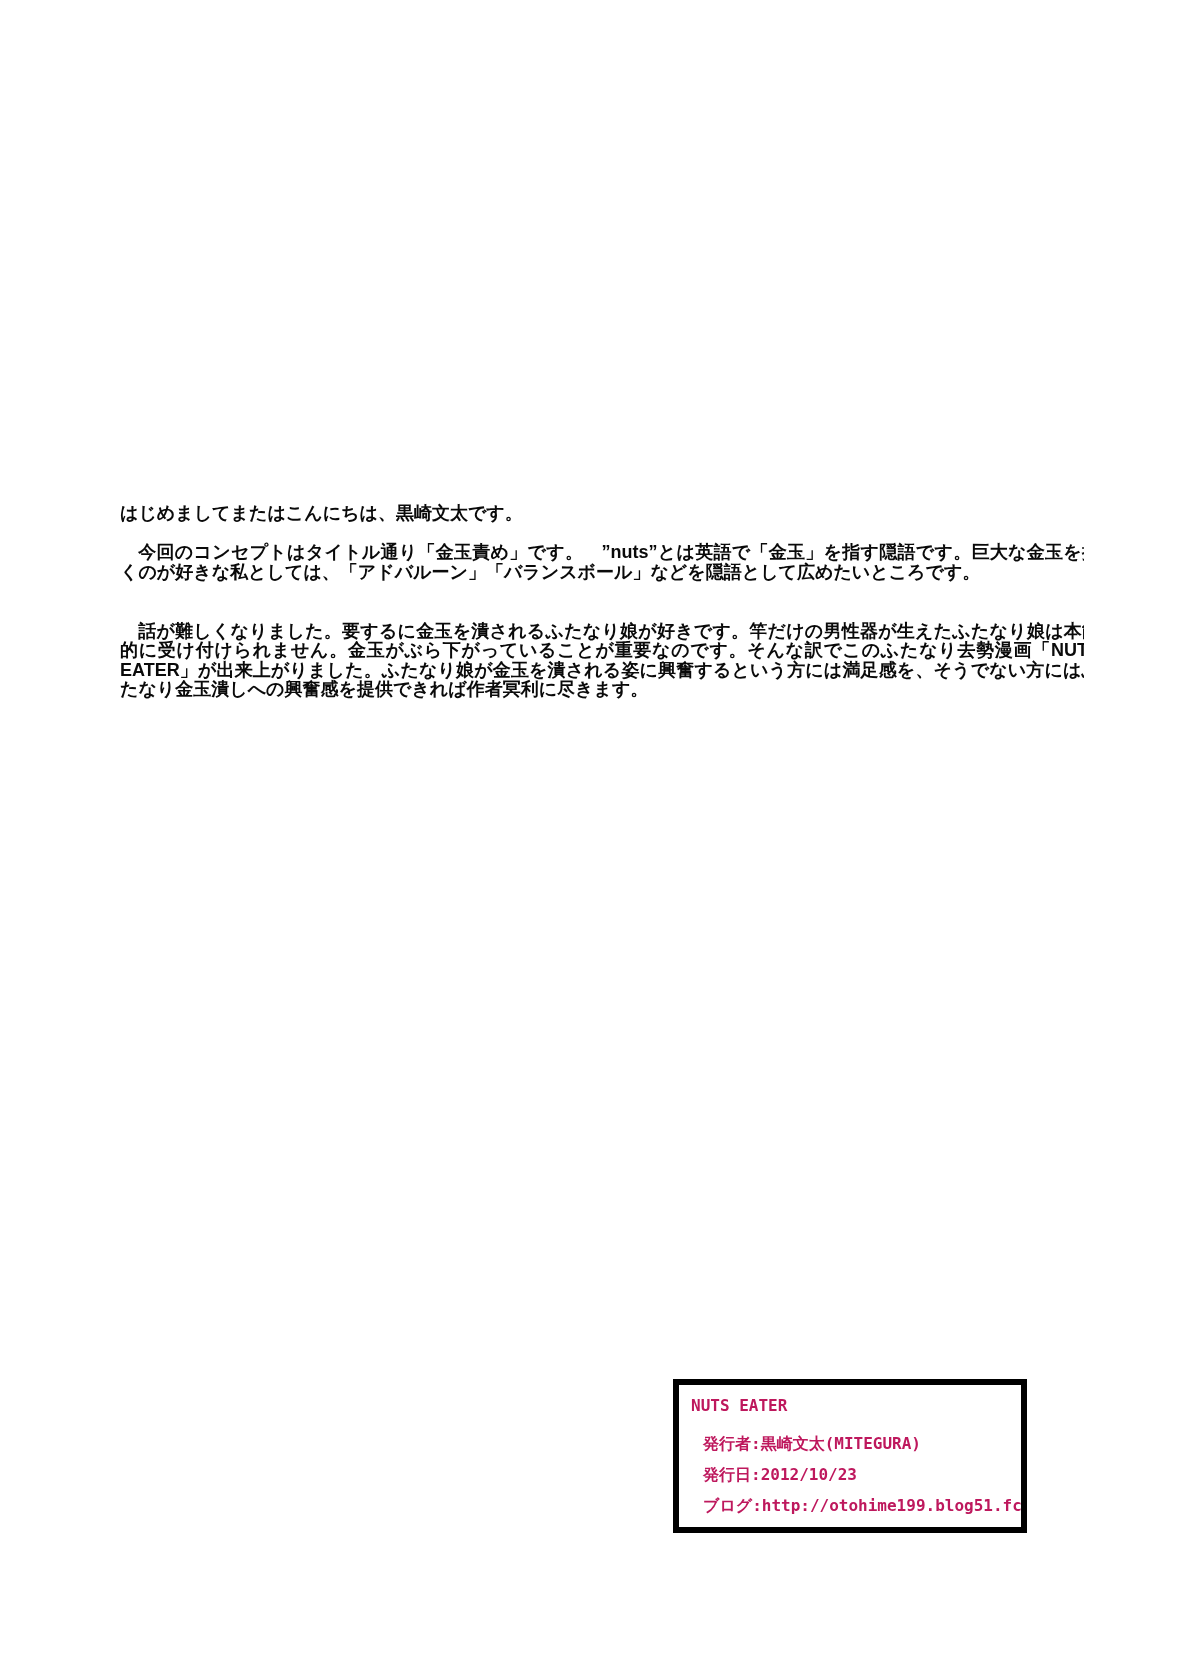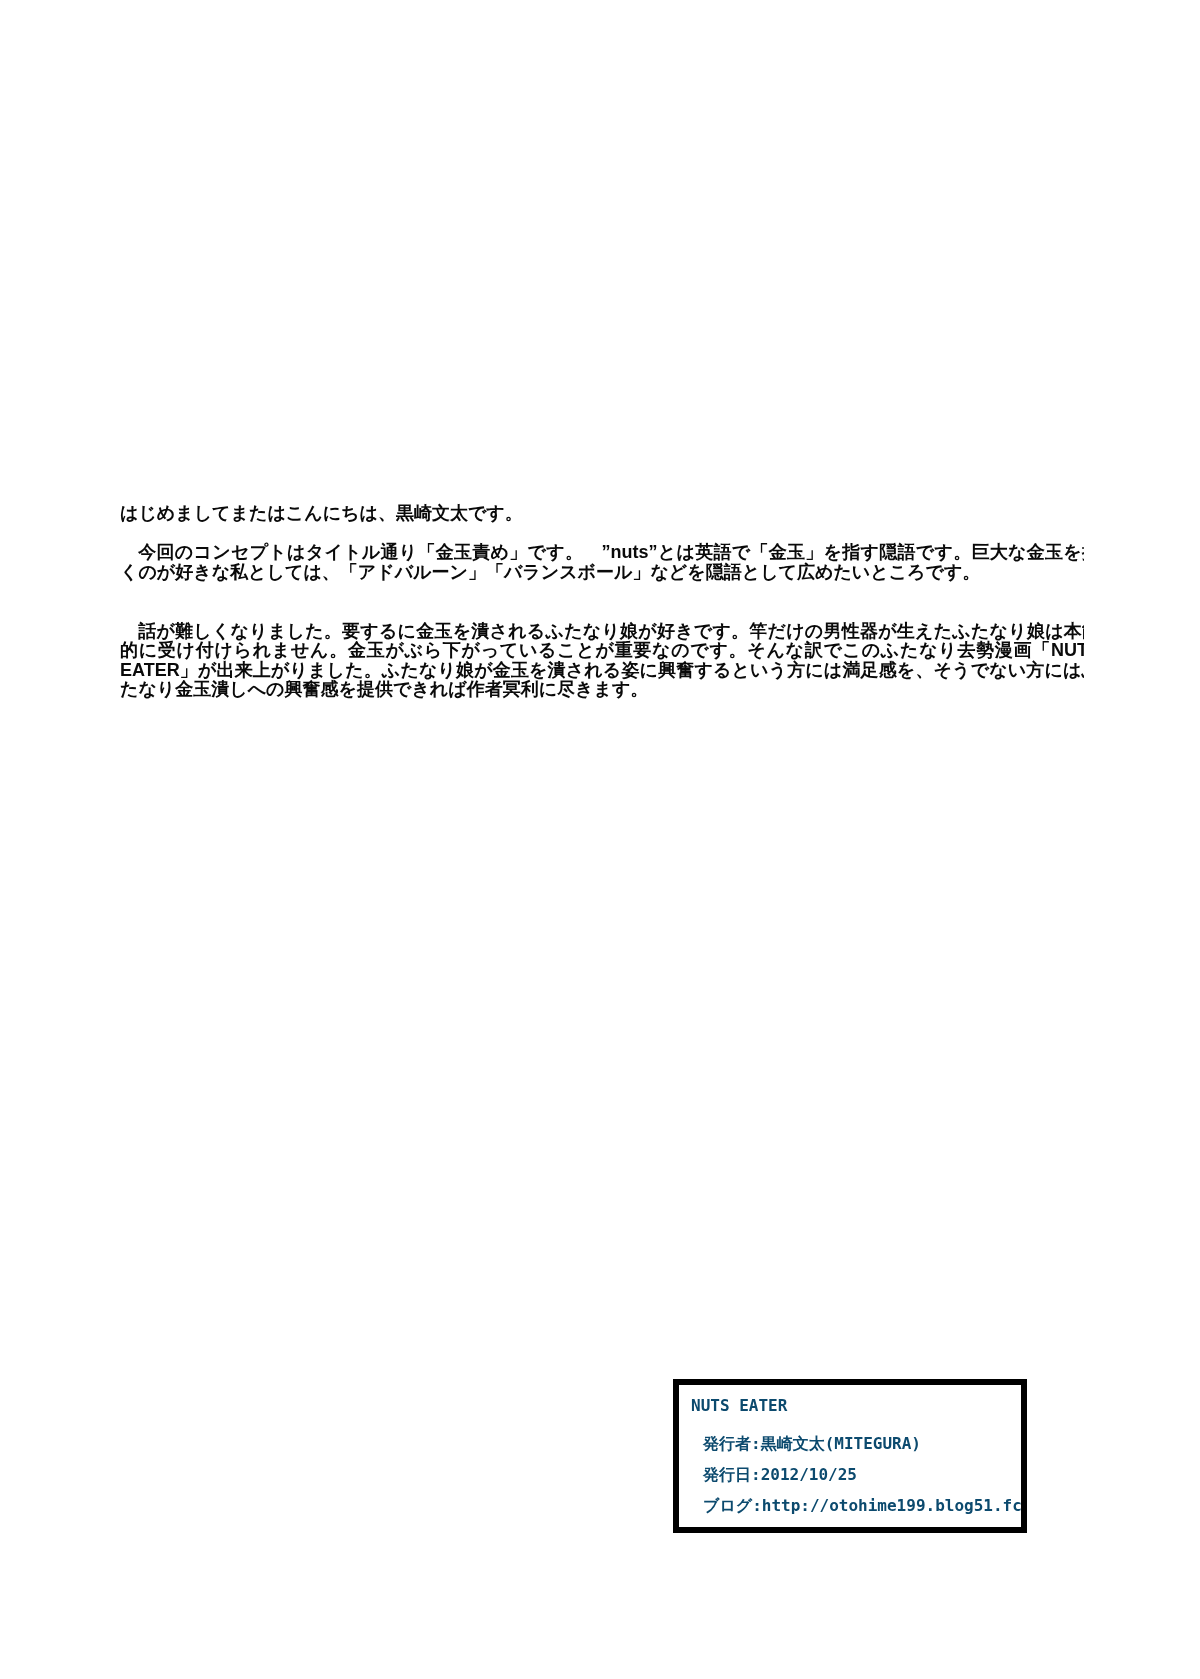--- a/index.html
+++ b/index.html
@@ -42,21 +42,21 @@
     width: 354px;
     height: 154px;
     box-sizing: border-box;
     border: 6px solid #000000;
     background: #ffffff;
     padding: 11px 10px 0 12px;
     font-family: "DejaVu Sans Mono", "Liberation Mono", monospace, sans-serif;
     font-size: 16px;
     line-height: 19px;
     font-weight: bold;
-    color: #0c4a6e;
+    color: #be185d;
     white-space: nowrap;
     overflow: hidden;
   }
   .colophon .title {
     margin: 0 0 19px 0;
   }
   .colophon p {
     margin: 12px;
     padding: 0;
   }
@@ -72,19 +72,19 @@
       <p>　今回のコンセプトはタイトル通り「金玉責め」です。　”nuts”とは英語で「金玉」を指す隠語です。巨大な金玉を描くのが好きな私としては、「アドバルーン」「バランスボール」などを隠語として広めたいところです。</p>
       <p class="gap"></p>
       <p class="gap"></p>
       <p>　話が難しくなりました。要するに金玉を潰されるふたなり娘が好きです。竿だけの男性器が生えたふたなり娘は本能的に受け付けられません。金玉がぶら下がっていることが重要なのです。そんな訳でこのふたなり去勢漫画「NUTS EATER」が出来上がりました。ふたなり娘が金玉を潰される姿に興奮するという方には満足感を、そうでない方にはふたなり金玉潰しへの興奮感を提供できれば作者冥利に尽きます。</p>
     </div>
 
   <div class="colophon">
     <p class="title">NUTS EATER</p>
     <div>
         <p>発行者:黒崎文太(MITEGURA)</p>
-        <p>発行日:2012/10/25</p>
+        <p>発行日:2012/10/23</p>
         <p>ブログ:http://otohime199.blog51.fc2.com/</p>
         <p>pixivID:193473</p>
       </div>
   </div>
 
 </div>
 
 </body></html>

